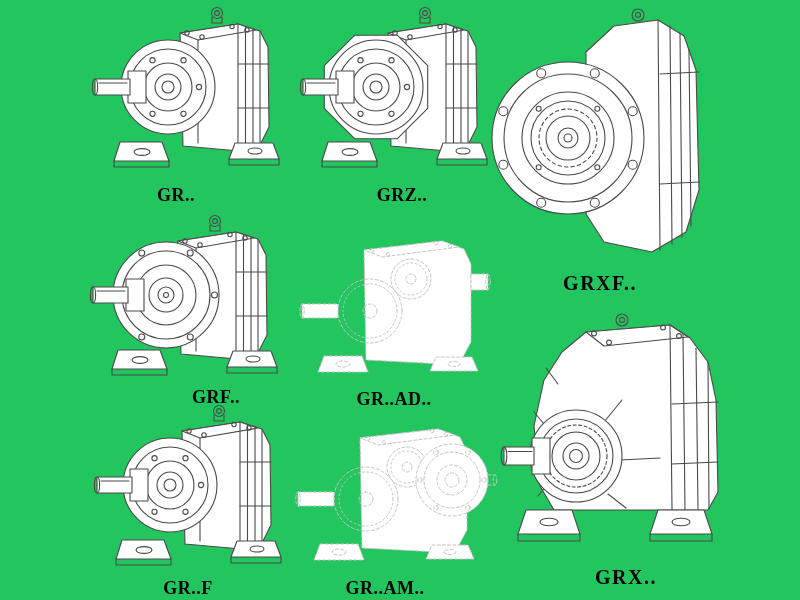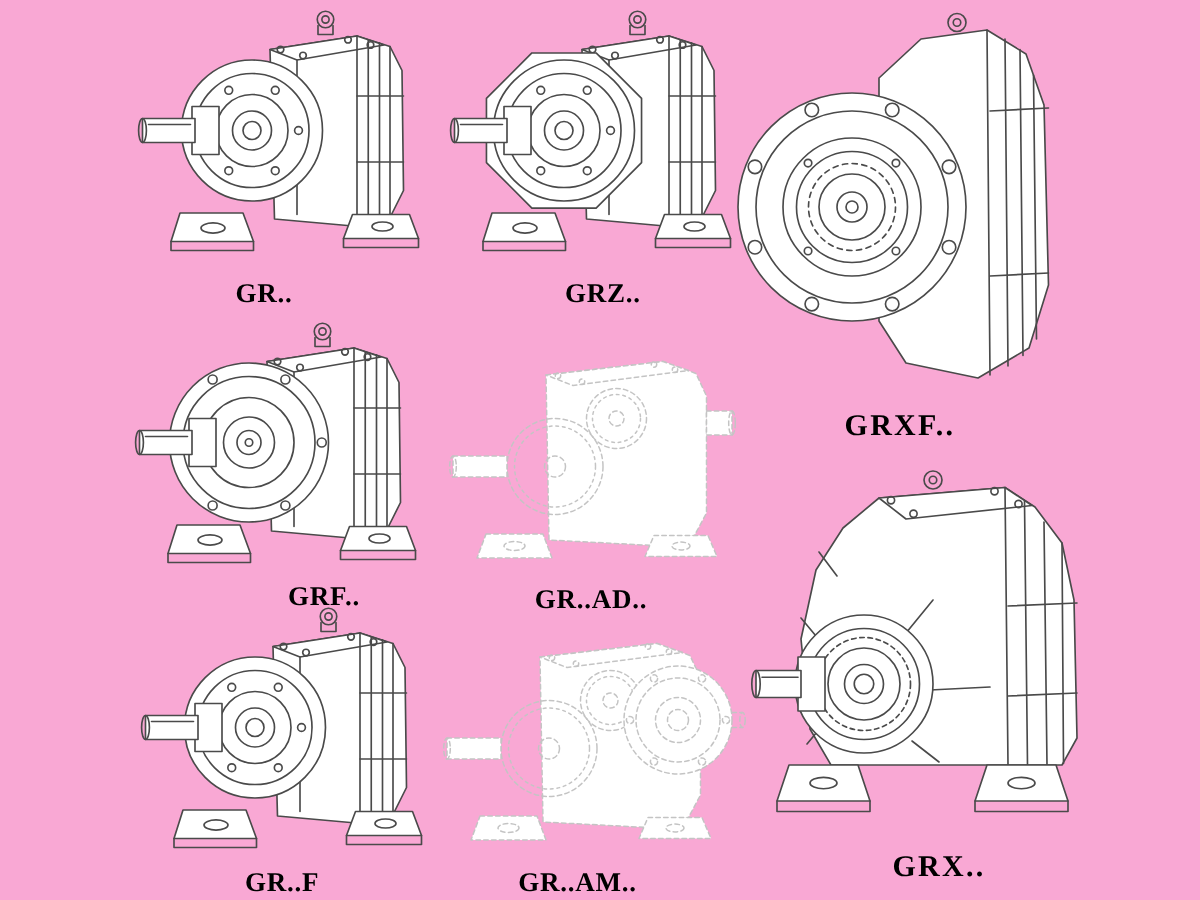--- a/index.html
+++ b/index.html
@@ -1,16 +1,16 @@
 <!DOCTYPE html>
 <html><head>
 <meta charset="utf-8">
 <style>
   html,body{margin:0;padding:0;background:#ffffff;}
-  .canvas{position:relative;width:800px;height:600px;background:#f9a8d4;overflow:hidden;}
+  .canvas{position:relative;width:800px;height:600px;background:#22c55e;overflow:hidden;}
   svg{display:block;}
   .lbl{
     font-family:"Liberation Serif", serif;
     font-weight:bold;
     font-size:18px;
     fill:#000000;
     stroke:none;
     text-anchor:middle;
     letter-spacing:0.5px;
   }

